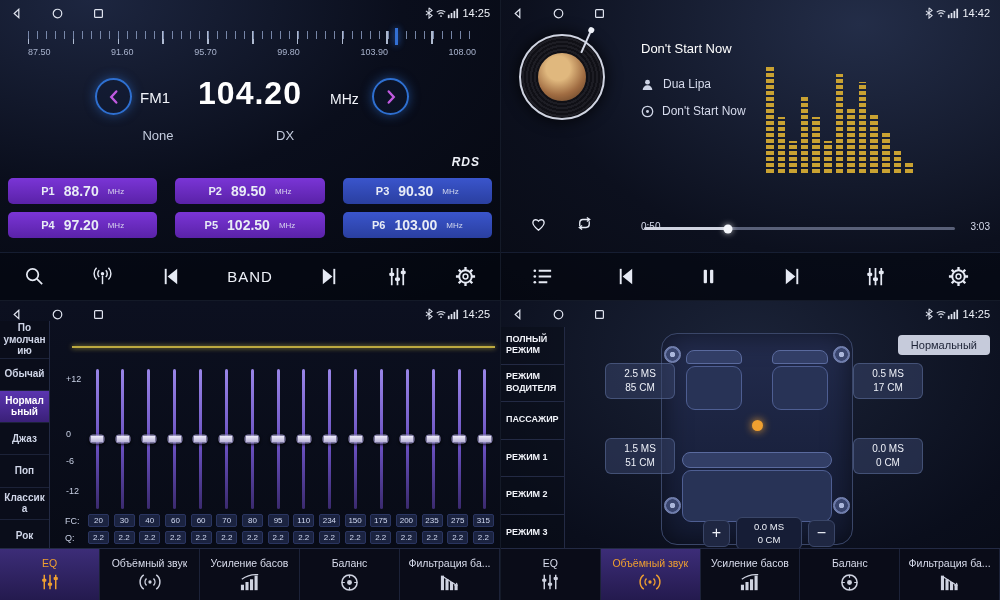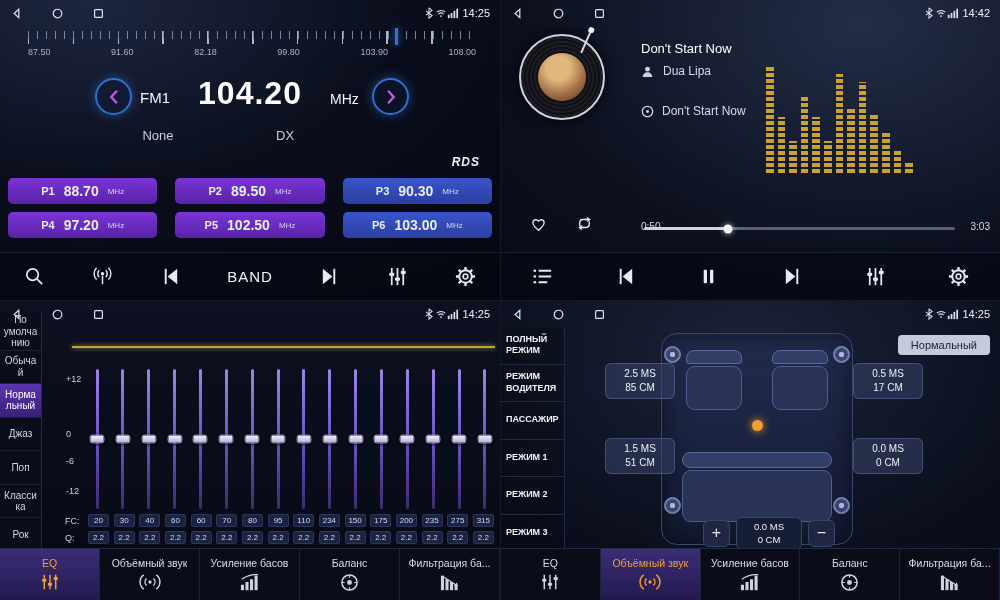--- a/index.html
+++ b/index.html
@@ -66,21 +66,21 @@
   .p-ic { width:19px; height:19px; display:block; }
   .fav { position:absolute; left:28px; top:214px; }
   .rep { position:absolute; left:74px; top:214px; }
   .elapsed { position:absolute; left:112px; top:221px; font-size:10px; color:#d6dbec;padding-left:28px; }
   .duration { position:absolute; right:10px; top:221px; font-size:10px; color:#d6dbec; }
   .progress { position:absolute; left:143px; right:45px; top:227px; height:3px; background:#59607а; background:#596078; border-radius:2px; }
   .progress-fill { height:100%; background:#cfd3e0; border-radius:2px; }
   .progress-knob { position:absolute; top:50%; transform:translate(-50%,-50%); width:9px; height:9px; border-radius:50%; background:#f4f6fb; box-shadow:0 0 6px rgba(255,255,255,.7); }
 
   
-  .eq-sidebar { position:absolute; left:0; top:12px; bottom:48px; width:42px; background:#0a0d1a; border-right:1px solid #232a44; display:flex; flex-direction:column; z-index:4; }
+  .eq-sidebar { position:absolute; left:0; top:20px; bottom:48px; width:50px; background:#0a0d1a; border-right:1px solid #232a44; display:flex; flex-direction:column; z-index:4;font-weight:bold; }
   .eq-side-item { flex:1; display:flex; align-items:center; justify-content:center; text-align:center; font-size:10px; color:#d0d6e8; border-bottom:1px solid #1c2238; padding:1px 3px; word-break:break-word; line-height:1.15; cursor:pointer; }
   .eq-side-item.active { background:linear-gradient(180deg,#5a35b0,#3a2078); color:#fff; }
   .eq-main { position:absolute; left:62px; right:0; top:26px; bottom:48px; }
   .eq-curve { position:absolute; left:10px; right:5px; top:19px; height:2px; background:#bca940; box-shadow:0 0 5px #bca940; }
   .eq-scale { position:absolute; left:0; top:0; bottom:0; width:24px; }
   .eq-scale-label { position:absolute; left:4px; font-size:9px; color:#c8d0e4; }
   .eq-sliders { position:absolute; left:26px; right:6px; top:42px; height:140px; display:flex; justify-content:space-between; }
   .eq-col { position:relative; width:18px; display:flex; justify-content:center; cursor:pointer; }
   .eq-track { width:3px; height:100%; background:linear-gradient(180deg,#9a86e8 0%,#6a50c0 55%,#3a2a6e 100%); border-radius:2px; }
   .eq-handle { position:absolute; left:50%; transform:translate(-50%,-50%); width:15px; height:9px; border-radius:3px;
@@ -164,21 +164,21 @@
       </div>
     </div>
 
     <div class="freq-scale">
       <div class="ticks">
         <div class="freq-marker" style="left: 82%;"></div>
       </div>
       <div class="scale-labels">
           <span>87.50</span>
           <span>91.60</span>
-          <span>82.18</span>
+          <span>95.70</span>
           <span>99.80</span>
           <span>103.90</span>
           <span>108.00</span>
         </div>
     </div>
 
     <div class="tune-btn" id="tune-prev">
       <svg class="ch" viewBox="0 0 24 24">
           <path d="M14.5 6 L9 12 L14.5 18" fill="none" stroke="#c05ae0" stroke-width="2.6" stroke-linecap="round"></path>
         </svg>
@@ -301,21 +301,21 @@
         <span class="time">14:42</span>
       </div>
     </div>
 
     <div class="album">
       <div class="album-photo"></div>
       <div class="needle"></div>
     </div>
 
     <div class="song-title">Don't Start Now</div>
-    <div class="meta-row" style="top:64px;gap:9px;">
+    <div class="meta-row" style="top:77px;gap:9px;">
       <svg class="m-ic" viewBox="0 0 14 14">
           <circle cx="7" cy="4.5" r="2.6" fill="#cdd3e4"></circle>
           <path d="M1.8 13a5.2 5.2 0 0 1 10.4 0Z" fill="#cdd3e4"></path>
         </svg>
       <span>Dua Lipa</span>
     </div>
     <div class="meta-row" style="top:104px;">
       <svg class="m-ic" viewBox="0 0 14 14">
           <circle cx="7" cy="7" r="5.6" fill="none" stroke="#cdd3e4" stroke-width="1.4"></circle>
           <circle cx="7" cy="7" r="1.6" fill="#cdd3e4"></circle>

